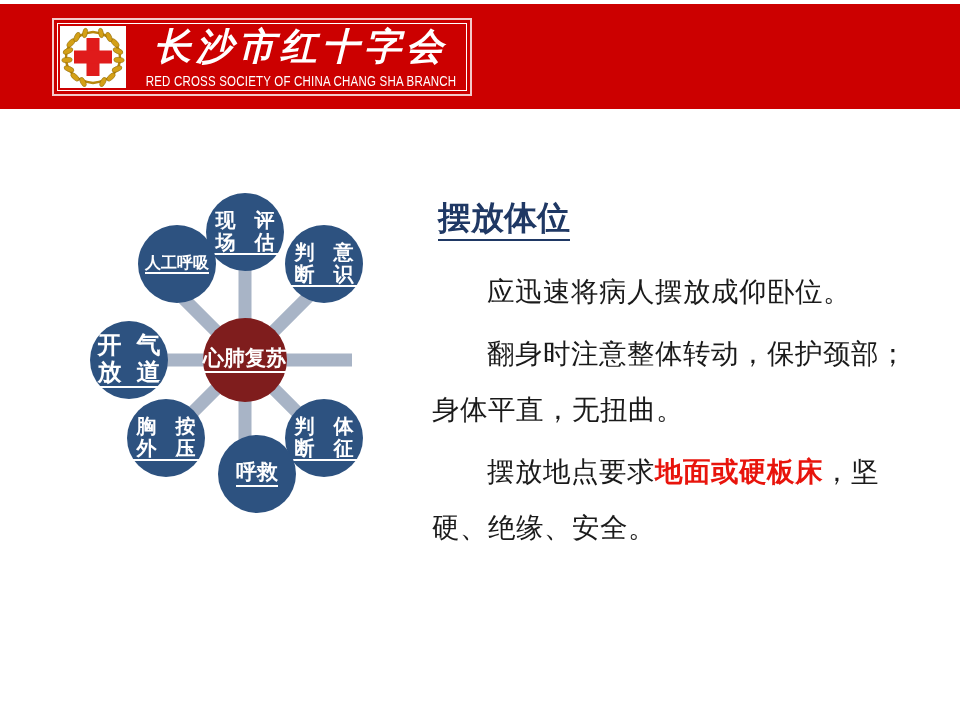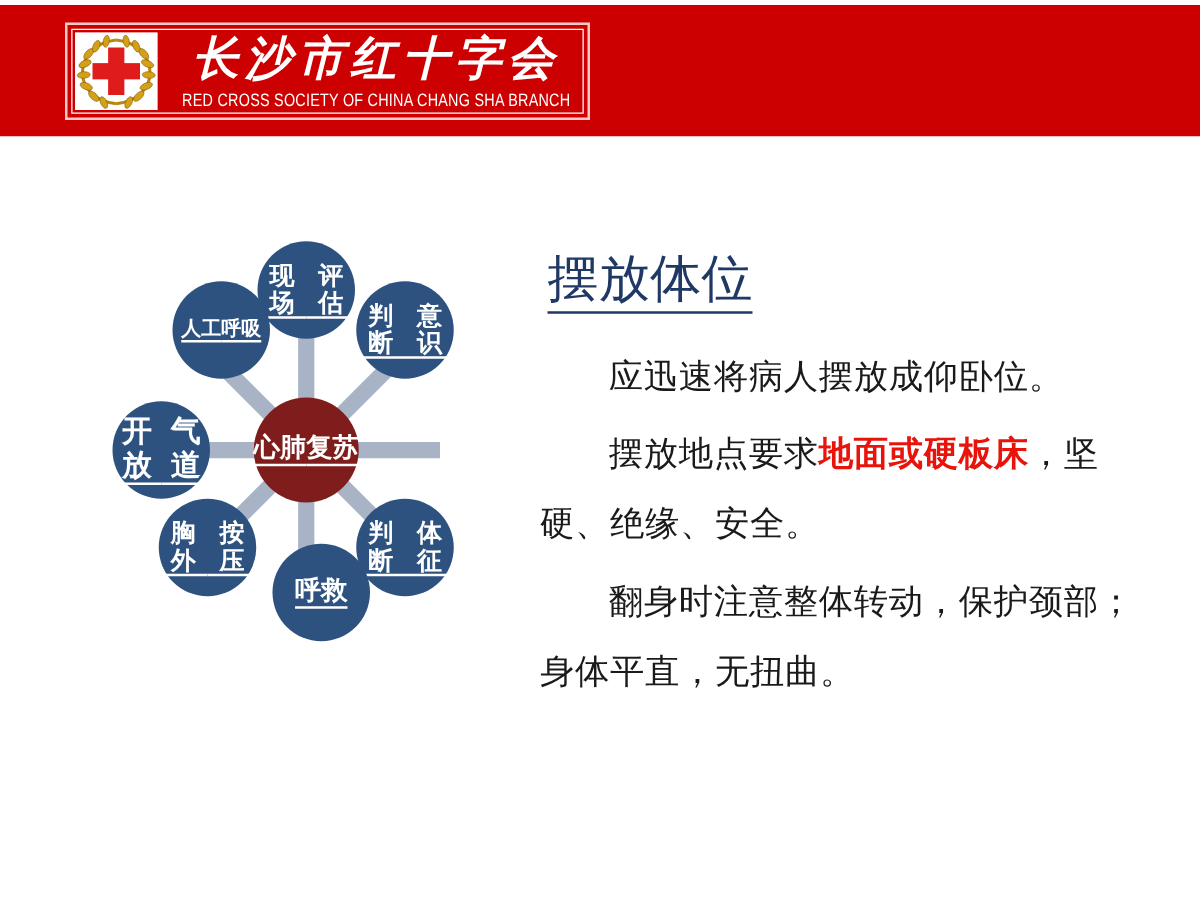--- a/index.html
+++ b/index.html
@@ -109,23 +109,23 @@
   .node.c-center .ln { border-bottom-color: #ffffff; }
 
   
   #content {
     position: absolute;
     left: 432px; top: 198px;
     width: 500px;
   }
   #content-title {
     font-family: "DejaVu Serif", "Liberation Serif", serif;
-    font-size: 41px;
+    font-size: 33px;
     color: #1f3864;
-    font-weight: normal;
+    font-weight: bold;
     display: inline-block;
     border-bottom: 2px solid #1f3864;
     line-height: 1.22;
     padding-bottom: 1px;
     margin-left: 6px;
   }
   .para {
     font-family: "DejaVu Serif", "Liberation Serif", serif;
     font-size: 27.5px;
     line-height: 56px;
@@ -242,15 +242,15 @@
     <span class="ln">呼吸</span>
   </div>
 </div>
 
 <div id="content">
   <div>
     <span id="content-title">摆放体位</span>
   </div>
 
   <p class="para" id="para1">应迅速将病人摆放成仰卧位。</p>
+  <p class="para" id="para2">翻身时注意整体转动，保护颈部；身体平直，无扭曲。</p>
   <p class="para" id="para3"><span>摆放地点要求</span><span class="hl-red">地面或硬板床</span><span>，坚硬、绝缘、安全。</span></p>
-  <p class="para" id="para2">翻身时注意整体转动，保护颈部；身体平直，无扭曲。</p>
 </div>
 
 </body></html>

